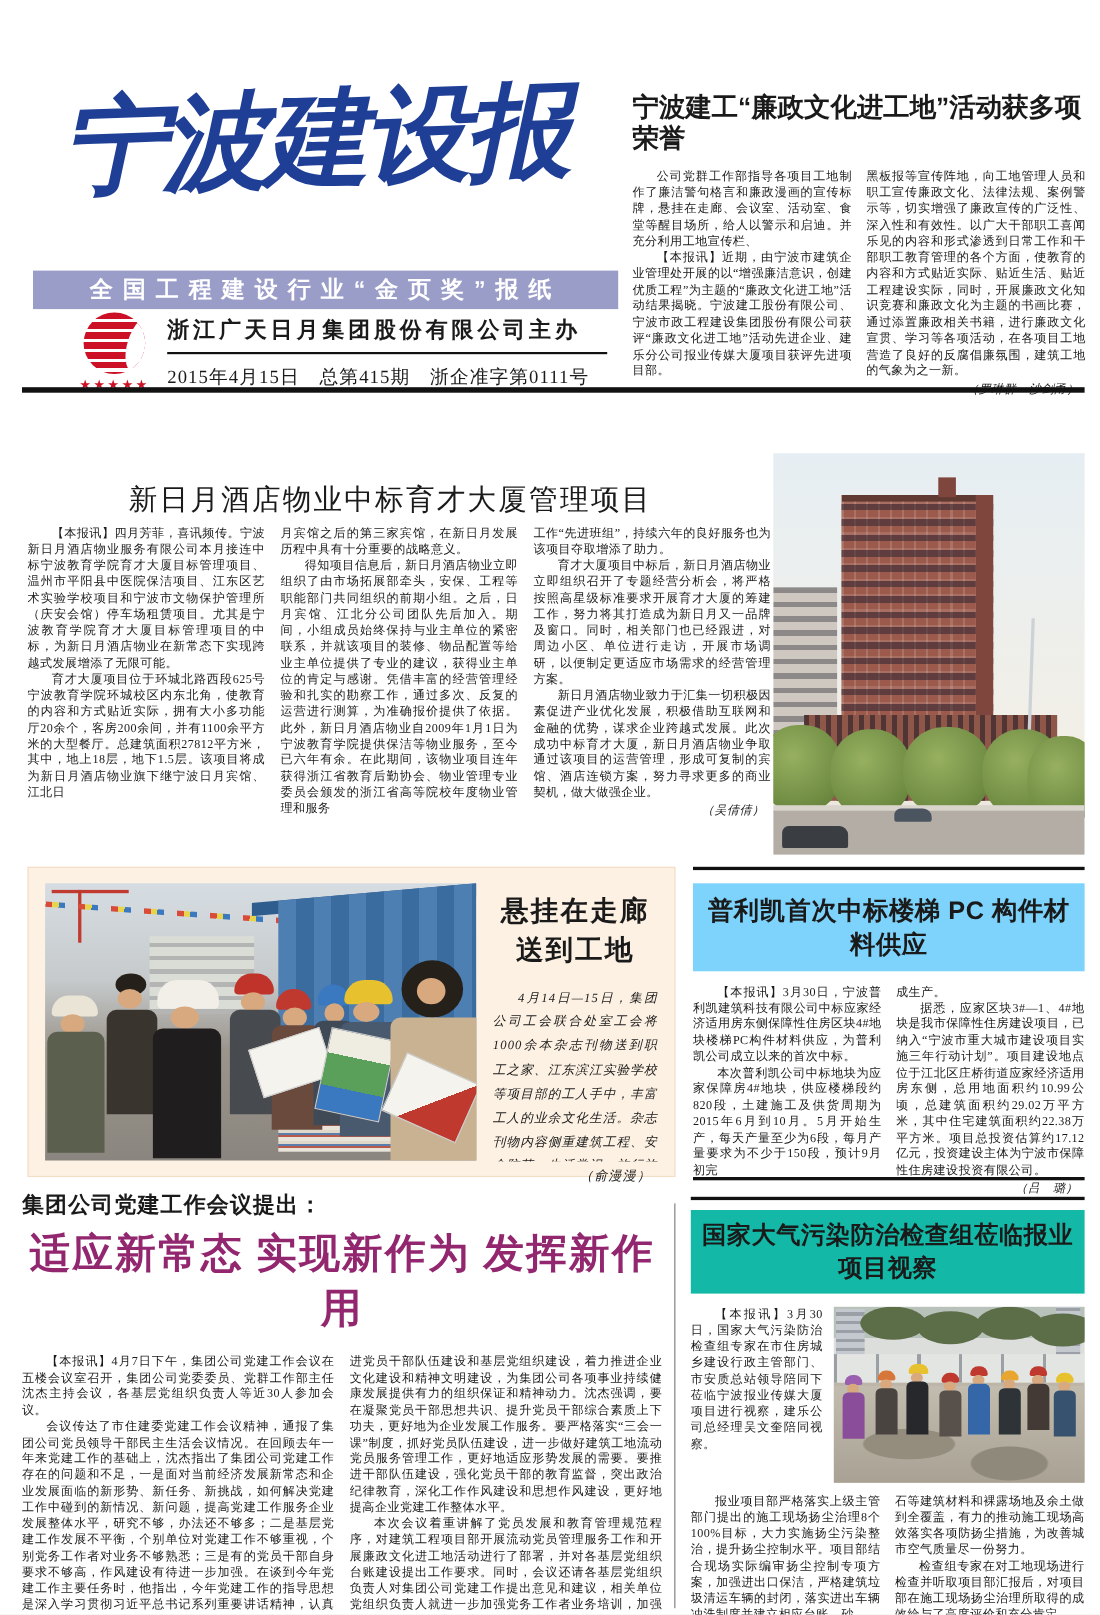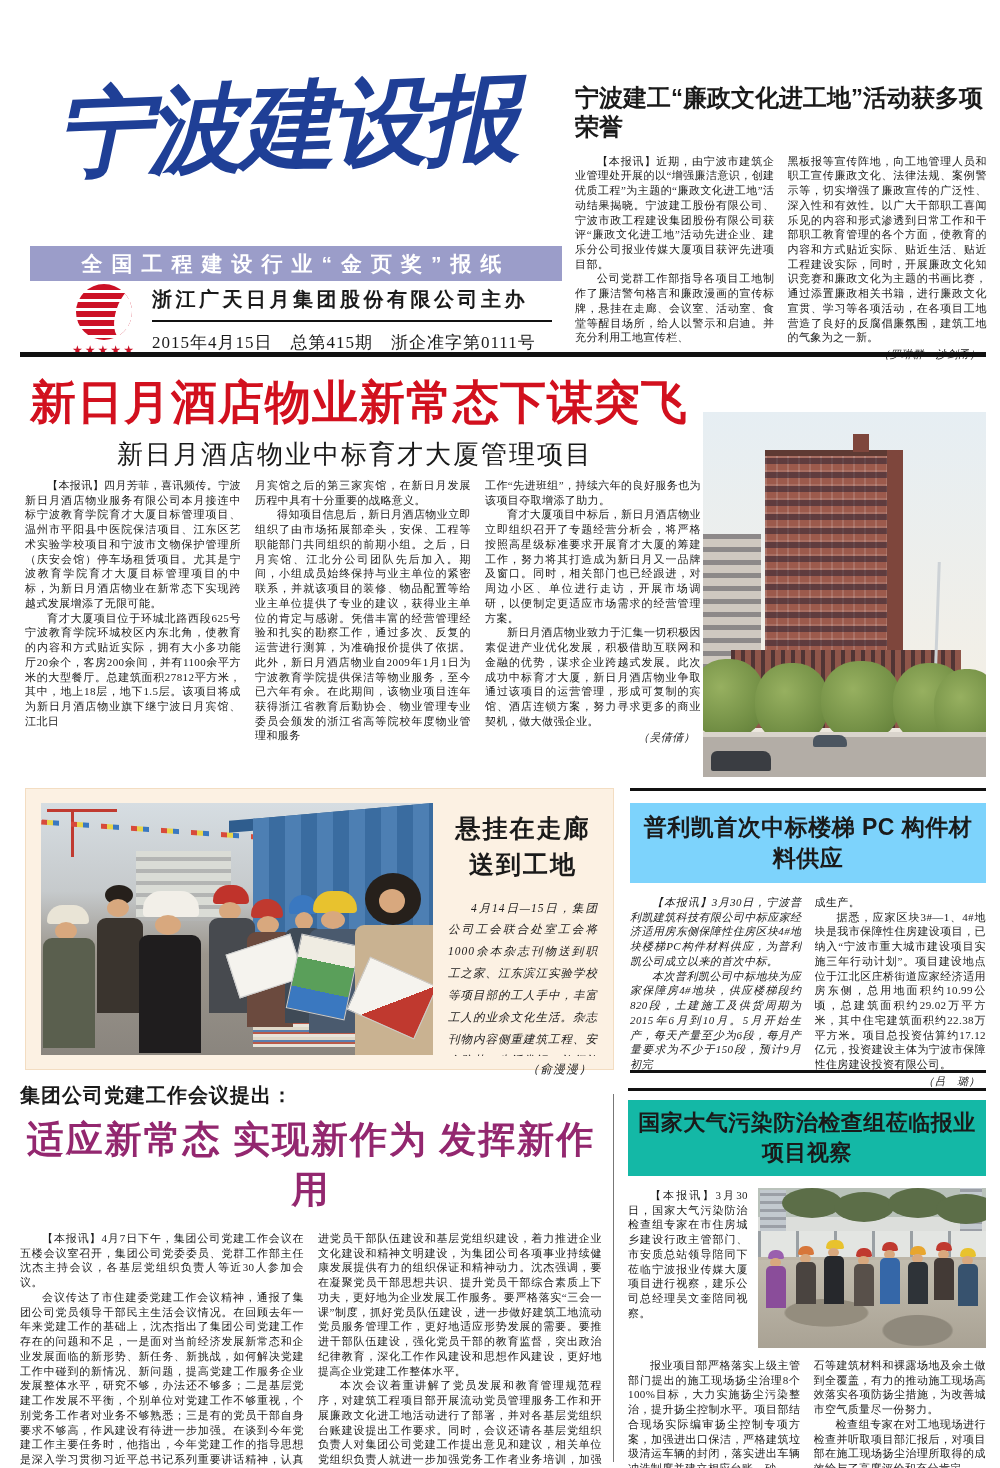--- a/index.html
+++ b/index.html
@@ -117,33 +117,32 @@
 
   <div class="abs" style="left:152px;top:286px;width:400px;">
     <div class="publisher">浙江广天日月集团股份有限公司主办</div>
     <div class="dateline">2015年4月15日　总第415期　浙企准字第0111号</div>
   </div>
 
   <div class="abs" style="left:575px;top:84px;width:412px;">
     <div class="h-top-right sans">宁波建工“廉政文化进工地”活动获多项荣誉</div>
     <div style="display:flex;gap:13px;margin-top:12px;height:218px;">
       <div class="col" style="flex:1;">
+        <p>公司党群工作部指导各项目工地制作了廉洁警句格言和廉政漫画的宣传标牌，悬挂在走廊、会议室、活动室、食堂等醒目场所，给人以警示和启迪。并充分利用工地宣传栏、</p>
         <p>【本报讯】近期，由宁波市建筑企业管理处开展的以“增强廉洁意识，创建优质工程”为主题的“廉政文化进工地”活动结果揭晓。宁波建工股份有限公司、宁波市政工程建设集团股份有限公司获评“廉政文化进工地”活动先进企业、建乐分公司报业传媒大厦项目获评先进项目部。</p>
-        <p>公司党群工作部指导各项目工地制作了廉洁警句格言和廉政漫画的宣传标牌，悬挂在走廊、会议室、活动室、食堂等醒目场所，给人以警示和启迪。并充分利用工地宣传栏、</p>
       </div>
       <div class="col" style="flex:1;">
         <p class="ni">黑板报等宣传阵地，向工地管理人员和职工宣传廉政文化、法律法规、案例警示等，切实增强了廉政宣传的广泛性、深入性和有效性。以广大干部职工喜闻乐见的内容和形式渗透到日常工作和干部职工教育管理的各个方面，使教育的内容和方式贴近实际、贴近生活、贴近工程建设实际，同时，开展廉政文化知识竞赛和廉政文化为主题的书画比赛，通过添置廉政相关书籍，进行廉政文化宣贯、学习等各项活动，在各项目工地营造了良好的反腐倡廉氛围，建筑工地的气象为之一新。</p>
         <p class="byline">（罗琳群　沙剑甬）</p>
       </div>
     </div>
   </div>
 
   <div class="abs rule-thick" style="left:20px;top:352px;width:966px;"></div>
 
-  <div class="abs h-main-red sans" style="left:30px;top:378px;width:650px;">新日月酒店物业新常态下谋突飞</div>
   <div class="abs h-main-sub" style="left:30px;top:437px;width:650px;">新日月酒店物业中标育才大厦管理项目</div>
 
   <div class="abs" style="left:25px;top:478px;width:676px;height:300px;display:flex;gap:14px;">
     <div class="col" style="flex:1;">
       <p>【本报讯】四月芳菲，喜讯频传。宁波新日月酒店物业服务有限公司本月接连中标宁波教育学院育才大厦目标管理项目、温州市平阳县中医院保洁项目、江东区艺术实验学校项目和宁波市文物保护管理所（庆安会馆）停车场租赁项目。尤其是宁波教育学院育才大厦目标管理项目的中标，为新日月酒店物业在新常态下实现跨越式发展增添了无限可能。</p>
       <p>育才大厦项目位于环城北路西段625号宁波教育学院环城校区内东北角，使教育的内容和方式贴近实际，拥有大小多功能厅20余个，客房200余间，并有1100余平方米的大型餐厅。总建筑面积27812平方米，其中，地上18层，地下1.5层。该项目将成为新日月酒店物业旗下继宁波日月宾馆、江北日</p>
     </div>
     <div class="col" style="flex:1;">
       <p class="ni">月宾馆之后的第三家宾馆，在新日月发展历程中具有十分重要的战略意义。</p>
       <p>得知项目信息后，新日月酒店物业立即组织了由市场拓展部牵头，安保、工程等职能部门共同组织的前期小组。之后，日月宾馆、江北分公司团队先后加入。期间，小组成员始终保持与业主单位的紧密联系，并就该项目的装修、物品配置等给业主单位提供了专业的建议，获得业主单位的肯定与感谢。凭借丰富的经营管理经验和扎实的勘察工作，通过多次、反复的运营进行测算，为准确报价提供了依据。此外，新日月酒店物业自2009年1月1日为宁波教育学院提供保洁等物业服务，至今已六年有余。在此期间，该物业项目连年获得浙江省教育后勤协会、物业管理专业委员会颁发的浙江省高等院校年度物业管理和服务</p>
@@ -235,21 +234,21 @@
         <p>4月14日—15日，集团公司工会联合处室工会将1000余本杂志刊物送到职工之家、江东滨江实验学校等项目部的工人手中，丰富工人的业余文化生活。杂志刊物内容侧重建筑工程、安全防范、生活常识、旅行旅游等方面。图为职工服务中心工人正在领取杂志。</p>
       </div>
       <p class="byline kai" style="font-size:12px;">（俞漫漫）</p>
     </div>
   </div>
 
   <div class="abs" style="left:630px;top:788px;width:356px;">
     <div class="rule-thin"></div>
     <div class="h-pulikai sans" style="margin-top:12px;">普利凯首次中标楼梯 PC 构件材料供应</div>
     <div style="display:flex;gap:13px;margin-top:12px;height:208px;">
-      <div class="col" style="flex:1;font-style:italic;">
+      <div class="col" style="flex:1;">
         <p>【本报讯】3月30日，宁波普利凯建筑科技有限公司中标应家经济适用房东侧保障性住房区块4#地块楼梯PC构件材料供应，为普利凯公司成立以来的首次中标。</p>
         <p>本次普利凯公司中标地块为应家保障房4#地块，供应楼梯段约820段，土建施工及供货周期为2015年6月到10月。5月开始生产，每天产量至少为6段，每月产量要求为不少于150段，预计9月初完</p>
       </div>
       <div class="col" style="flex:1;">
         <p class="ni">成生产。</p>
         <p>据悉，应家区块3#—1、4#地块是我市保障性住房建设项目，已纳入“宁波市重大城市建设项目实施三年行动计划”。项目建设地点位于江北区庄桥街道应家经济适用房东侧，总用地面积约10.99公顷，总建筑面积约29.02万平方米，其中住宅建筑面积约22.38万平方米。项目总投资估算约17.12亿元，投资建设主体为宁波市保障性住房建设投资有限公司。</p>
         <p class="byline">（吕　璐）</p>
       </div>
     </div>
   </div>

